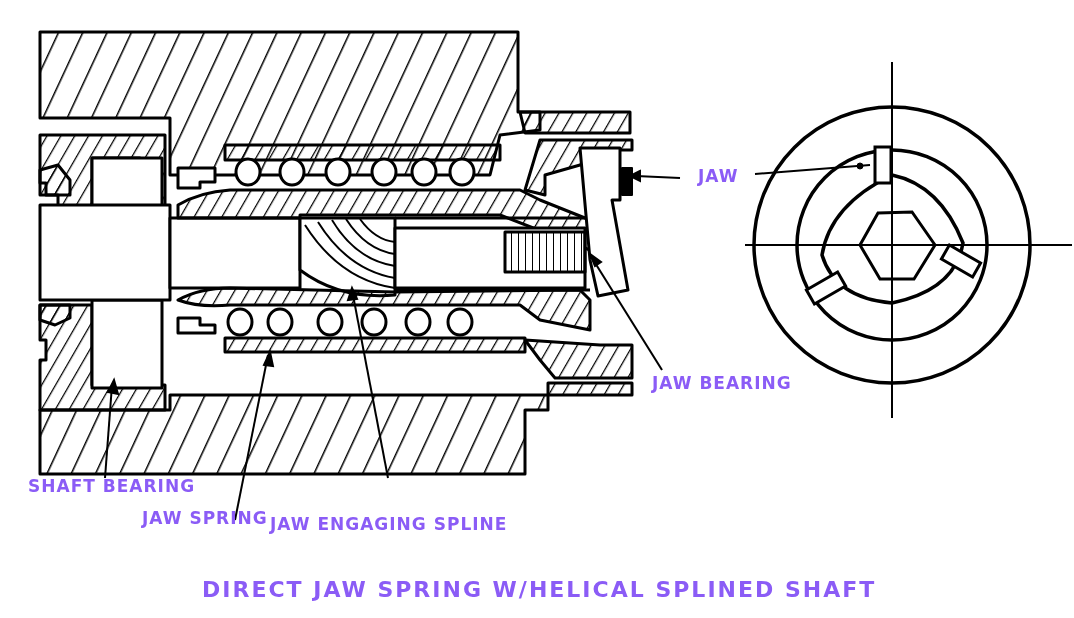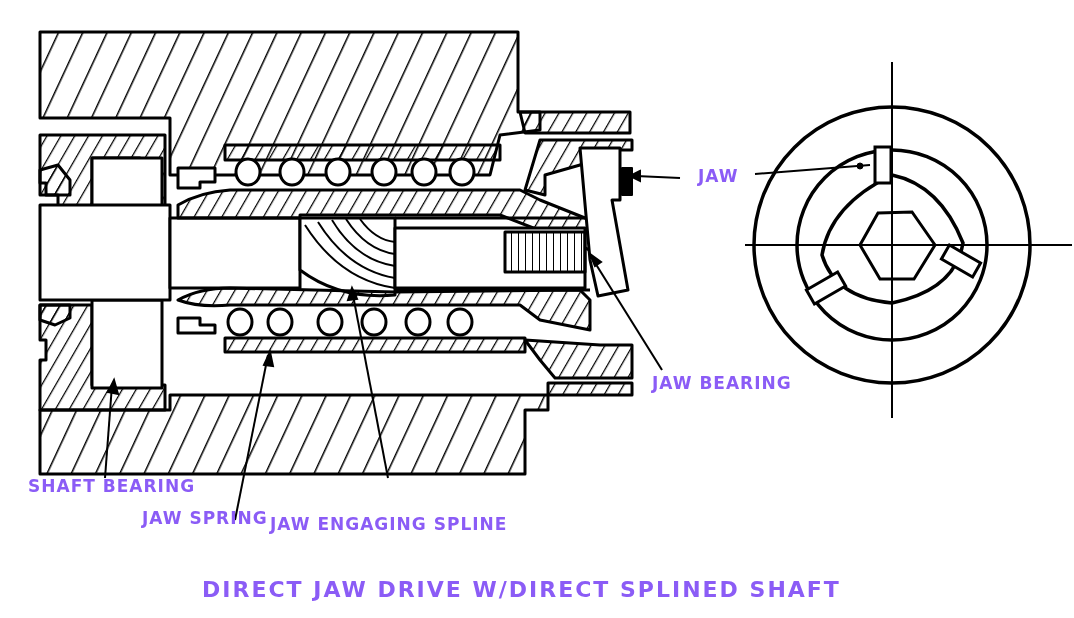--- a/index.html
+++ b/index.html
@@ -126,13 +126,13 @@
     <line x1="755" y1="174" x2="870" y2="165" stroke-width="2"></line>
     <circle cx="860" cy="166" r="3" fill="#000"></circle>
   </g>
 </svg>
 
 <div class="lbl small" style="left:698px; top:166px;">JAW</div>
 <div class="lbl small" style="left:652px; top:373px;">JAW BEARING</div>
 <div class="lbl small" style="left:28px; top:476px;">SHAFT BEARING</div>
 <div class="lbl small" style="left:270px; top:488px;margin-top:26px;">JAW ENGAGING SPLINE</div>
 <div class="lbl small" style="left:142px; top:508px;">JAW SPRING</div>
-<div class="lbl title" style="left:202px; top:577px;">DIRECT JAW DRIVE W/DIRECT SPLINED SHAFT</div>
+<div class="lbl title" style="left:202px; top:577px;">DIRECT JAW SPRING W/HELICAL SPLINED SHAFT</div>
 
 </body></html>

